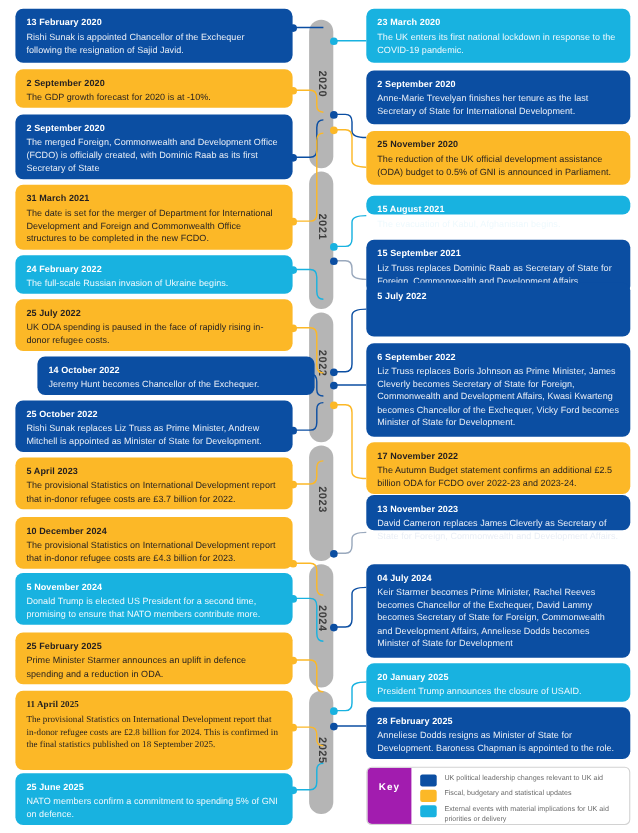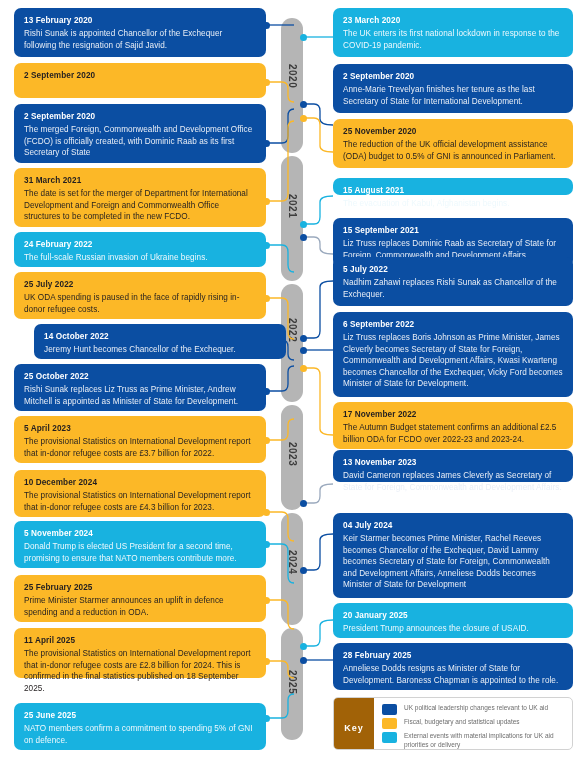--- a/index.html
+++ b/index.html
@@ -89,29 +89,29 @@
     height:53px;
     border:1px solid #d2d2d2;
     border-radius:5px;
     background:#ffffff;
     box-sizing:border-box;
     display:flex;
     overflow:hidden;
   }
   #key .key-tab{
     width:40px;
-    background:#a16207;
+    background:#a21caf;
     color:#ffffff;
     font-size:9px;
     font-weight:bold;
     letter-spacing:1px;
     display:flex;
     align-items:flex-start;
     justify-content:center;
-    padding-top:25px;
+    padding-top:12px;
     box-sizing:border-box;
     flex:0 0 40px;
   }
   #key .key-items{
     flex:1;
     padding:6px 6px 4px 8px;
     box-sizing:border-box;
   }
   #key .key-row{
     display:flex;
@@ -209,20 +209,21 @@
   <div class="dot" style="left:300px;top:567px;background:#0b4ea2;"></div>
   <div class="dot" style="left:300px;top:643px;background:#18b2e0;"></div>
   <div class="dot" style="left:300px;top:657px;background:#0b4ea2;"></div>
 
   <div class="card left t-navy" style="top:8px;height:49px;">
     <p class="date">13 February 2020</p>
     <p class="body">Rishi Sunak is appointed Chancellor of the Exchequer following the resignation of Sajid Javid.</p>
   </div>
   <div class="card left t-amber" style="top:63px;height:35px;">
     <p class="date">2 September 2020</p>
+    <p class="body">The GDP growth forecast for 2020 is at -10%.</p>
   </div>
   <div class="card left t-navy" style="top:104px;height:59px;">
     <p class="date">2 September 2020</p>
     <p class="body">The merged Foreign, Commonwealth and Development Office (FCDO) is officially created, with Dominic Raab as its first Secretary of State</p>
   </div>
   <div class="card left t-amber" style="top:168px;height:59px;">
     <p class="date">31 March 2021</p>
     <p class="body">The date is set for the merger of Department for International Development and Foreign and Commonwealth Office structures to be completed in the new FCDO.</p>
   </div>
   <div class="card left t-cyan" style="top:232px;height:35px;">
@@ -250,21 +251,21 @@
     <p class="body">The provisional Statistics on International Development report that in-donor refugee costs are £4.3 billion for 2023.</p>
   </div>
   <div class="card left t-cyan" style="top:521px;height:47px;">
     <p class="date">5 November 2024</p>
     <p class="body">Donald Trump is elected US President for a second time, promising to ensure that NATO members contribute more.</p>
   </div>
   <div class="card left t-amber" style="top:575px;height:47px;">
     <p class="date">25 February 2025</p>
     <p class="body">Prime Minister Starmer announces an uplift in defence spending and a reduction in ODA.</p>
   </div>
-  <div class="card left t-amber" style="top:628px;height:50px;">
+  <div class="card left t-amber" style="top:628px;height:72px;font-family:Liberation Serif, serif;">
     <p class="date">11 April 2025</p>
     <p class="body">The provisional Statistics on International Development report that in-donor refugee costs are £2.8 billion for 2024. This is confirmed in the final statistics published on 18 September 2025.</p>
   </div>
   <div class="card left t-cyan" style="top:703px;height:47px;">
     <p class="date">25 June 2025</p>
     <p class="body">NATO members confirm a commitment to spending 5% of GNI on defence.</p>
   </div>
 
   <div class="card right t-cyan" style="top:8px;height:49px;">
     <p class="date">23 March 2020</p>
@@ -281,21 +282,20 @@
   <div class="card right t-cyan" style="top:178px;height:17px;">
     <p class="date">15 August 2021</p>
     <p class="body">The evacuation of Kabul, Afghanistan begins.</p>
   </div>
   <div class="card right t-navy" style="top:218px;height:49px;">
     <p class="date">15 September 2021</p>
     <p class="body">Liz Truss replaces Dominic Raab as Secretary of State for Foreign, Commonwealth and Development Affairs.</p>
   </div>
   <div class="card right t-navy" style="top:257px;height:49px;">
     <p class="date">5 July 2022</p>
-    <p class="body">Nadhim Zahawi replaces Rishi Sunak as Chancellor of the Exchequer.</p>
   </div>
   <div class="card right t-navy" style="top:312px;height:85px;">
     <p class="date">6 September 2022</p>
     <p class="body">Liz Truss replaces Boris Johnson as Prime Minister, James Cleverly becomes Secretary of State for Foreign, Commonwealth and Development Affairs, Kwasi Kwarteng becomes Chancellor of the Exchequer, Vicky Ford becomes Minister of State for Development.</p>
   </div>
   <div class="card right t-amber" style="top:402px;height:47px;">
     <p class="date">17 November 2022</p>
     <p class="body">The Autumn Budget statement confirms an additional £2.5 billion ODA for FCDO over 2022-23 and 2023-24.</p>
   </div>
   <div class="card right t-navy" style="top:450px;height:32px;">

